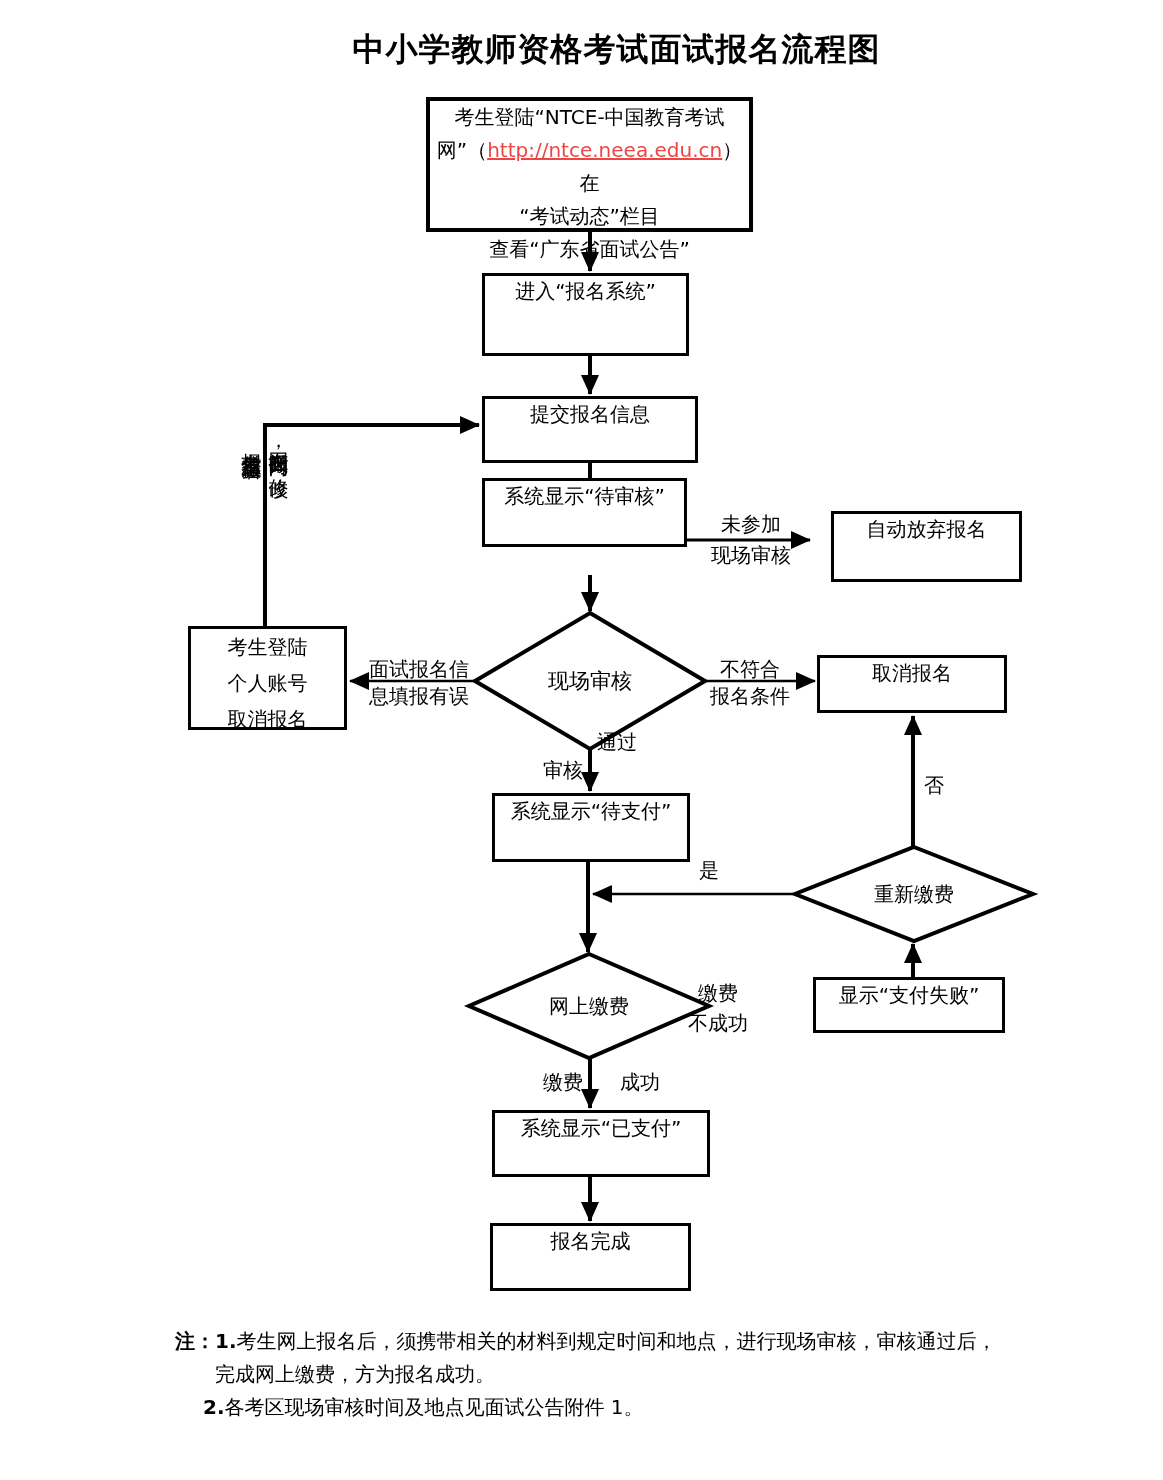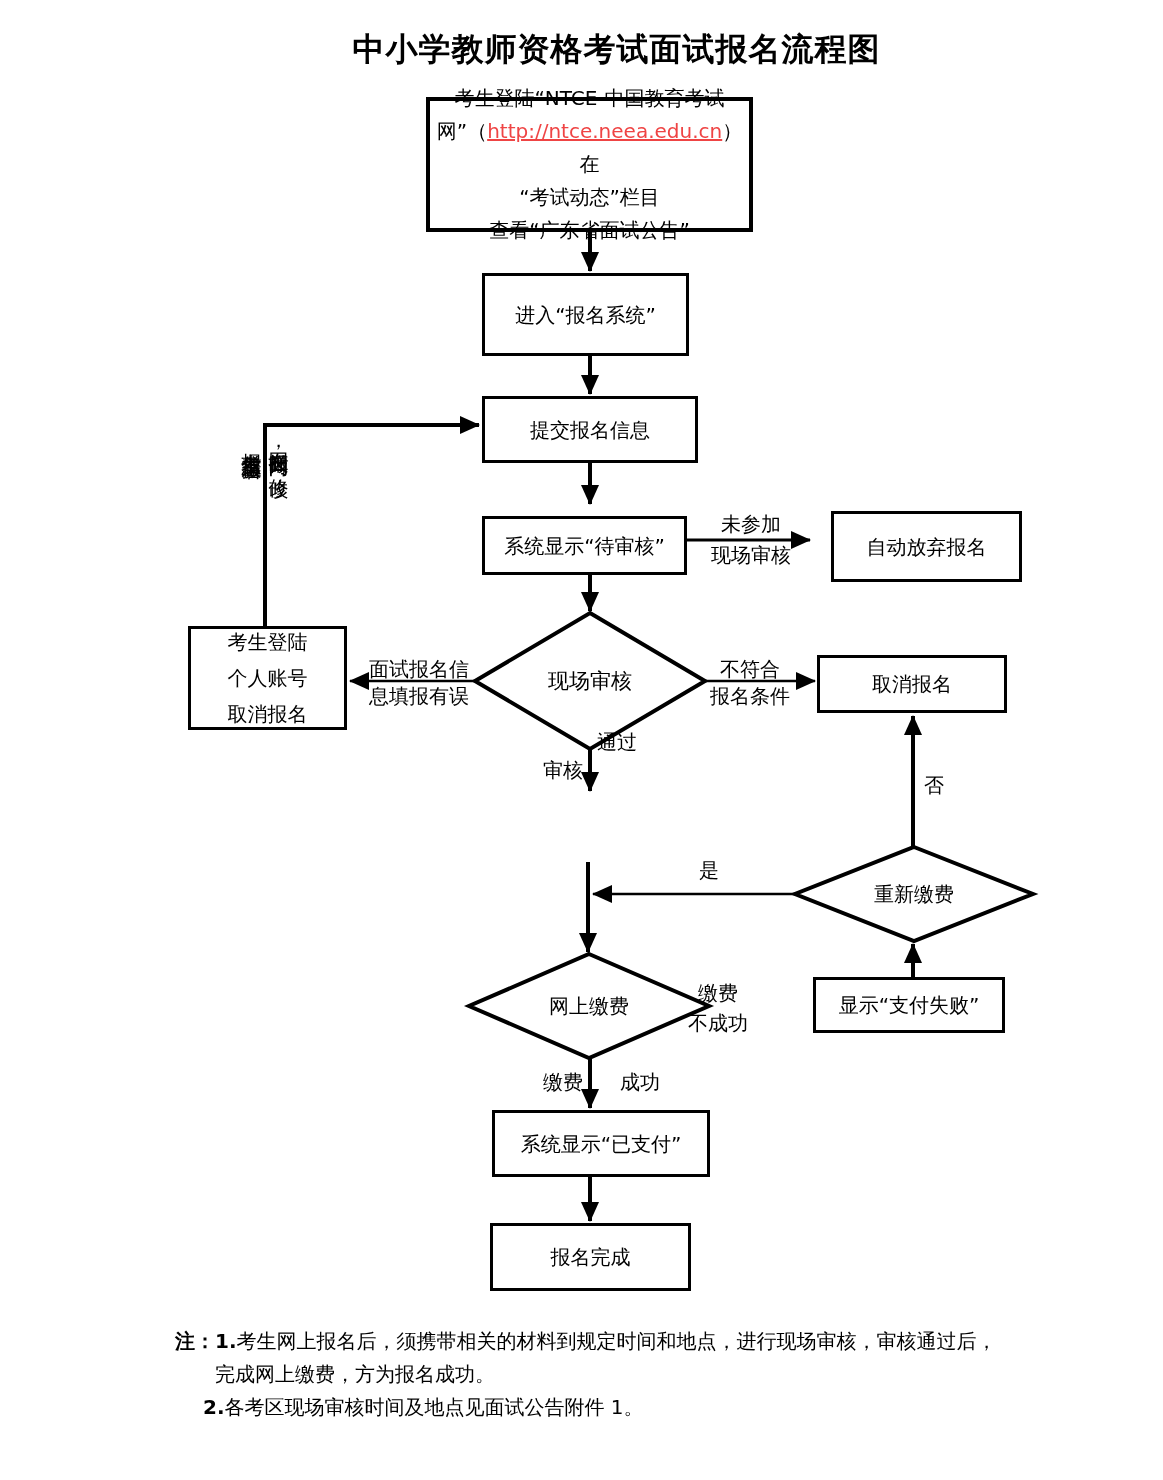--- a/index.html
+++ b/index.html
@@ -23,21 +23,20 @@
     padding-left: 35px;
   }
   .box {
     position: absolute;
     box-sizing: border-box;
     border: 3px solid #000;
     background: #fff;
     display: flex;
     flex-direction: column;
     align-items: center;
-    justify-content: center;
     text-align: center;
     font-size: 20px;
     line-height: 30px;
   }
   .box.thick { border-width: 4px; }
   .connectors {
     position: absolute;
     left: 0; top: 0;
     width: 1163px;
     height: 1480px;
@@ -123,32 +122,33 @@
     <div>考生登陆“NTCE-中国教育考试</div>
     <div><span>网”（</span><span class="link">http://ntce.neea.edu.cn</span><span>）在</span></div>
     <div>“考试动态”栏目</div>
     <div>查看“广东省面试公告”</div>
   </div>
 
   <div class="box" style="left:482px; top:273px; width:207px; height:83px;">进入“报名系统”</div>
 
   <div class="box" style="left:482px; top:396px; width:216px; height:67px;">提交报名信息</div>
 
-  <div class="box" style="left:482px; top:516px; width:205px; height:59px;">系统显示“待审核”</div>
+  <div class="box" style="left:482px; top:478px; width:205px; height:69px;">系统显示“待审核”</div>
 
   <div class="box" style="left:831px; top:511px; width:191px; height:71px;">自动放弃报名</div>
 
   <div class="box" style="left:188px; top:626px; width:159px; height:104px; line-height:36px;">
     <div>考生登陆</div>
     <div>个人账号</div>
     <div>取消报名</div>
   </div>
 
   <div class="box" style="left:817px; top:655px; width:190px; height:58px;">取消报名</div>
 
+  <div class="box" style="left:492px; top:793px; width:198px; height:69px;">系统显示“待支付”</div>
 
   <div class="box" style="left:813px; top:977px; width:192px; height:56px;">显示“支付失败”</div>
 
   <div class="box" style="left:492px; top:1110px; width:218px; height:67px;">系统显示“已支付”</div>
 
   <div class="box" style="left:490px; top:1223px; width:201px; height:68px;">报名完成</div>
 
   <div class="dlabel" style="left:500px; top:660px; width:180px; height:42px;">现场审核</div>
   <div class="dlabel" style="left:499px; top:986px; width:180px; height:40px; font-size:20px;">网上缴费</div>
   <div class="dlabel" style="left:824px; top:874px; width:180px; height:40px; font-size:20px;">重新缴费</div>

